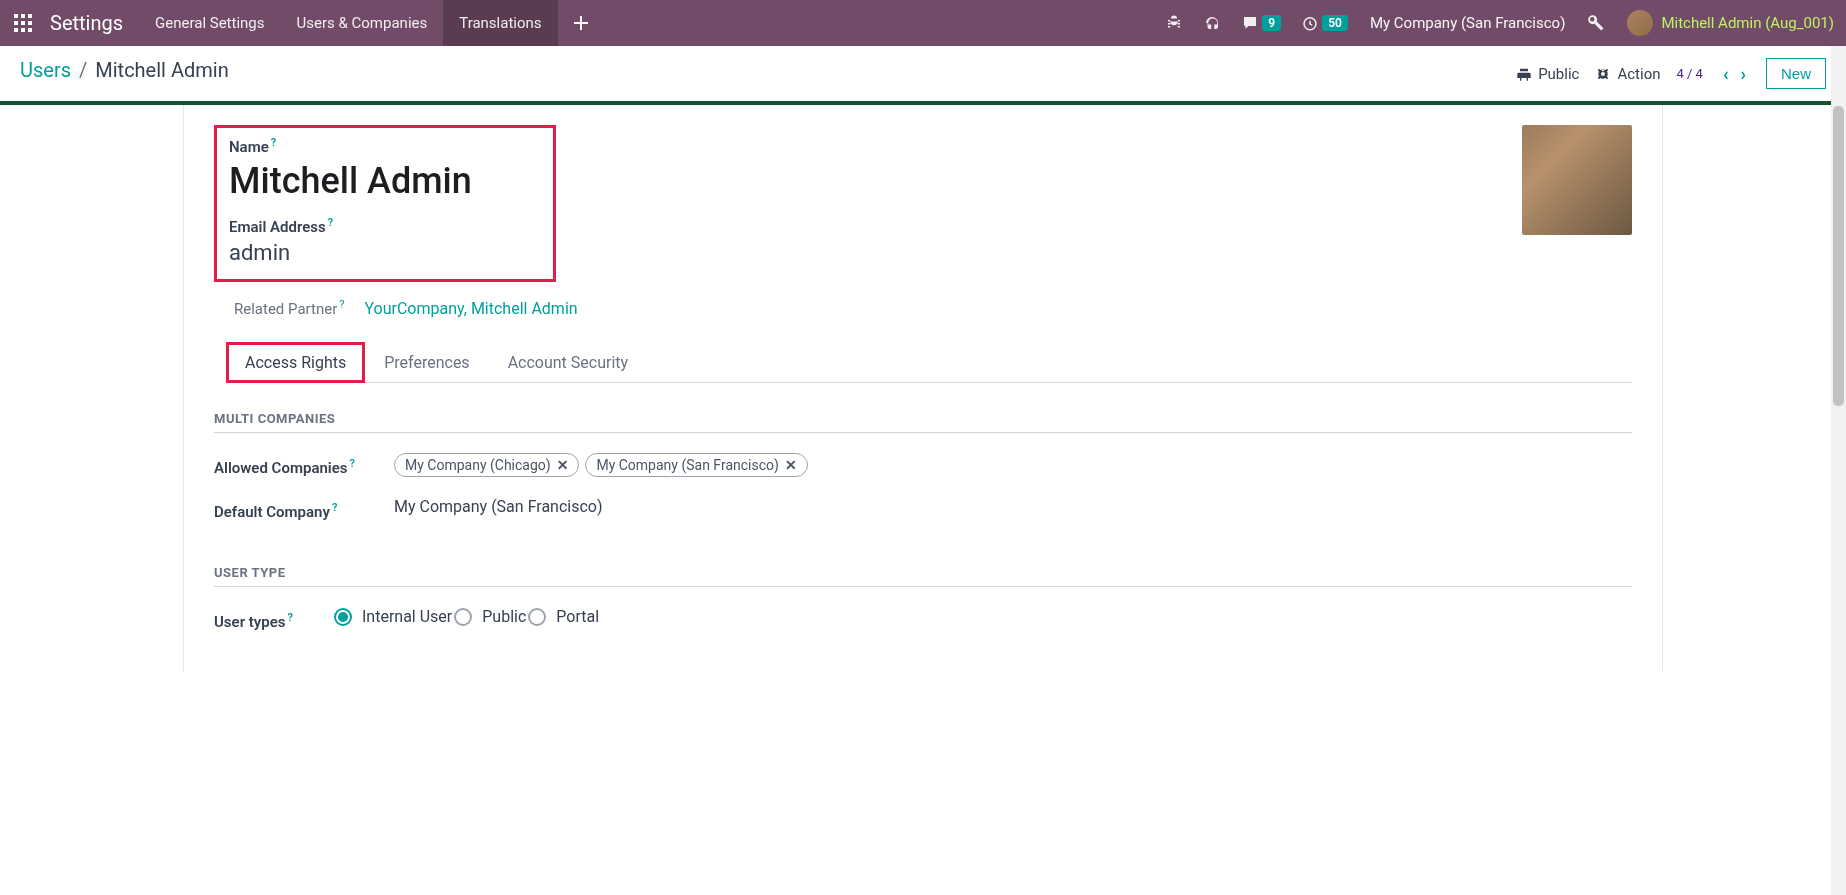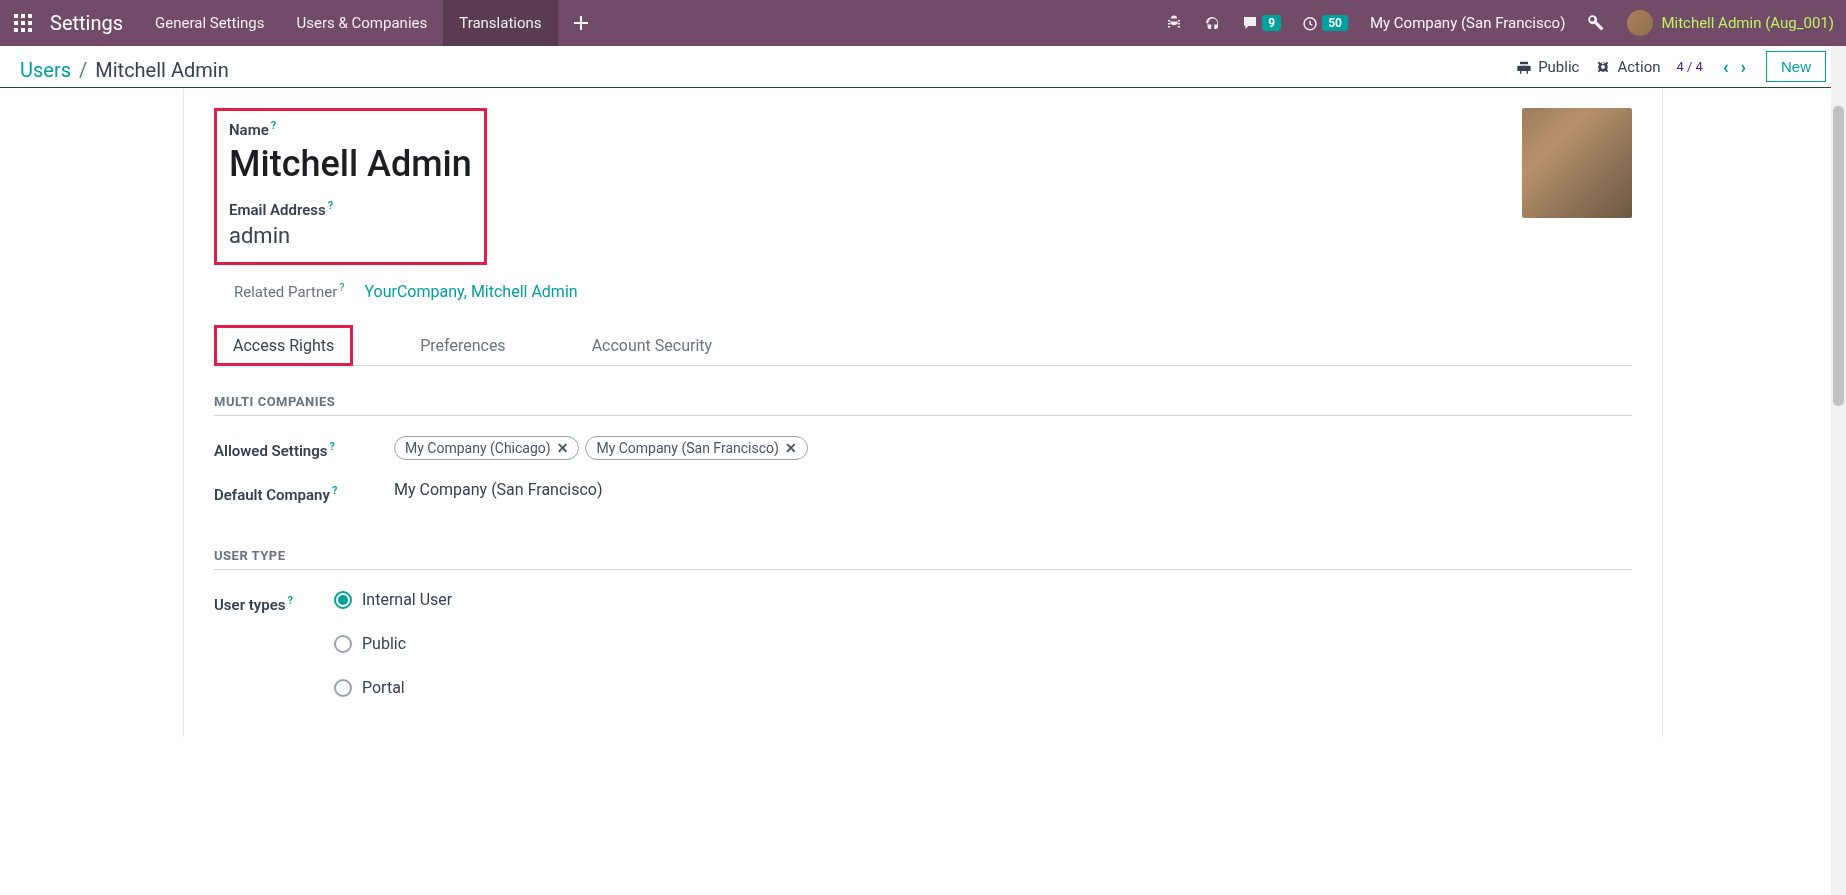--- a/index.html
+++ b/index.html
@@ -111,23 +111,23 @@
       background: linear-gradient(135deg, #b08060, #8b6f47);
       margin-right: 8px;
     }
     .user-name {
       font-size: 15px;
       color: #bef264;
     }
     
     .control-bar {
       display: flex;
-      align-items: flex-end;
-      padding: 5px 20px;
-      border-bottom: 1px solid #14532d;
+      align-items: flex-start;
+      padding: 12px 20px;
+      border-bottom: 4px solid #14532d;
     }
     .breadcrumbs {
       display: flex;
       align-items: center;
       font-size: 20px;
     }
     .breadcrumb-link {
       color: #00A09D;
       cursor: pointer;
     }
@@ -191,21 +191,21 @@
       margin: 0 auto;
       background: #fff;
       border-left: 1px solid #e5e7eb;
       border-right: 1px solid #e5e7eb;
       padding: 20px 30px;
       position: relative;
     }
     .highlight-box {
       border: 3px solid #e11d48;
       padding: 8px 12px 14px 12px;
-      width: 273px;
+      width: 342px;
       margin-bottom: 16px;
     }
     .field-label {
       font-weight: 600;
       color: #374151;
       font-size: 15px;
       margin-bottom: 4px;
     }
     .help-q {
       color: #00A09D;
@@ -248,23 +248,22 @@
       top: 20px;
       width: 110px;
       height: 110px;
       background: linear-gradient(135deg, #9c7c5c 0%, #b8916b 30%, #6b5842 100%);
       border-radius: 2px;
     }
     
     .tabs {
       display: flex;
       border-bottom: 1px solid #d1d5db;
-      margin-left: 0;
+      margin-left: 12px;
       margin-bottom: 28px;
-      gap: 48px;
     }
     .tab {
       padding: 10px 18px;
       cursor: pointer;
       color: #6b7280;
       font-size: 16px;
       border: 1px solid transparent;
       border-bottom: none;
       margin-bottom: -1px;
     }
@@ -317,22 +316,22 @@
       font-size: 14px;
       color: #4b5563;
     }
     .tag-remove {
       cursor: pointer;
       font-weight: bold;
       color: #4b5563;
     }
     .radio-group {
       display: flex;
-      flex-direction: column;
-      gap: 25px;
+      flex-direction: row;
+      gap: 2px;
     }
     .radio-option {
       display: flex;
       align-items: center;
       gap: 10px;
       font-size: 16px;
       cursor: pointer;
     }
     .radio-circle {
       width: 18px;
@@ -492,21 +491,21 @@
     <div class="tabs">
       <div class="tab tab-highlight">Access Rights</div>
       <div class="tab">Preferences</div>
       <div class="tab">Account Security</div>
     </div>
 
     <div class="section-title">MULTI COMPANIES</div>
 
     <div class="form-row">
       <div class="form-row-label">
-        <span>Allowed Settings</span><span class="help-q">?</span>
+        <span>Allowed Companies</span><span class="help-q">?</span>
       </div>
       <div class="form-row-value company-tags">
         <span class="company-tag">
           <span>My Company (Chicago)</span>
           <span class="tag-remove">✕</span>
         </span>
         <span class="company-tag">
           <span>My Company (San Francisco)</span>
           <span class="tag-remove">✕</span>
         </span>

